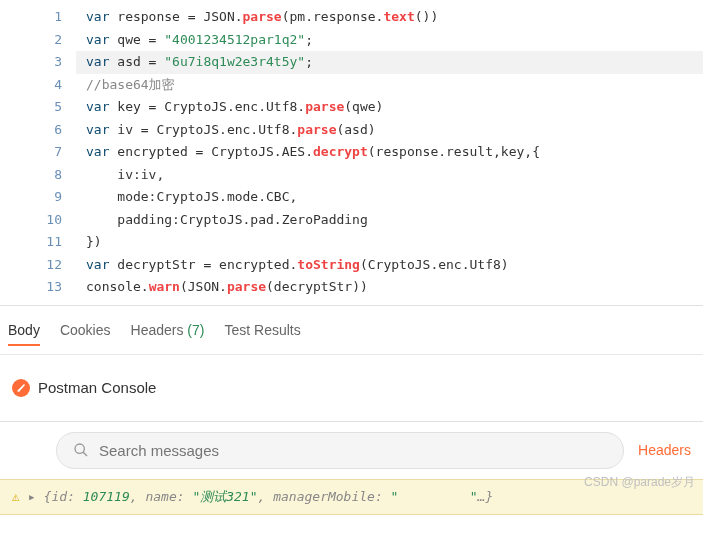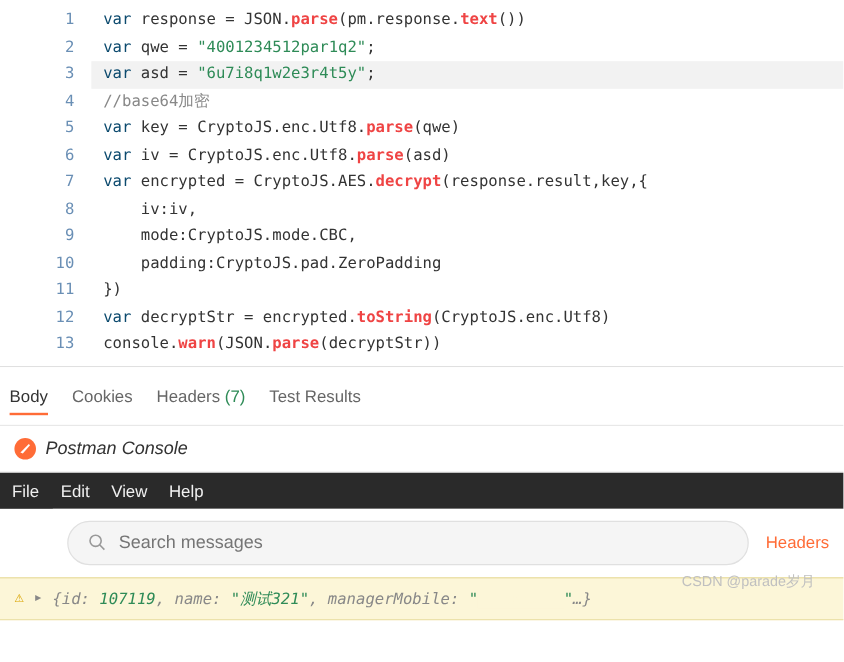--- a/index.html
+++ b/index.html
@@ -10,36 +10,36 @@
 .line { padding: 0 10px; }
 .line.hl { background: #f2f2f2; }
 .kw { color: #0c4a6e; font-weight: normal; }
 .str { color: #2e8b57; }
 .fn { color: #ef4444; font-weight: bold; }
 .cmt { color: #888; text-align: center; }
 .tabs { display: flex; gap: 20px; padding: 10px 8px; border-bottom: 1px solid #e8e8e8; background: #fff; align-items: center; }
 .tab { color: #666; cursor: pointer; padding: 6px 0; font-size: 14px; }
 .tab.active { color: #333; border-bottom: 2px solid #ff6c37; margin-bottom: -2px; font-weight: 500; }
 .count { color: #2e8b57; }
-.console-header { display: flex; align-items: center; gap: 8px; padding: 10px 12px; border-bottom: 1px solid #e0e0e0; background: #fff; font-size: 15px; font-style: italic; }
+.console-header { display: flex; align-items: center; gap: 8px; padding: 24px 12px; border-bottom: 1px solid #e0e0e0; background: #fff; font-size: 15px; }
 .console-icon { width: 18px; height: 18px; border-radius: 50%; background: #ff6c37; display: inline-flex; align-items: center; justify-content: center; }
 .menubar { display: flex; gap: 18px; background: #2a2a2a; color: #f0f0f0; padding: 7px 10px; font-size: 14px; }
 .menubar span { cursor: pointer; }
 .searchrow { display: flex; align-items: center; gap: 14px; padding: 10px 12px; background: #fff; margin-left: 44px; }
 .searchbox { flex: 1; display: flex; align-items: center; gap: 10px; background: #f5f5f5; border: 1px solid #e0e0e0; border-radius: 24px; padding: 9px 16px; max-width: 600px; }
 .searchbox input { border: none; background: transparent; outline: none; font-size: 15px; flex: 1; color: #666; }
 .custom { color: #ff6c37; font-size: 14px; font-weight: 500; }
 .logrow { background: #fcf6d8; border-top: 1px solid #e8dca0; border-bottom: 1px solid #e8dca0; padding: 8px 12px; font-family: Consolas, Monaco, monospace; font-size: 13px; display: flex; align-items: center; gap: 8px; font-style: italic; }
 .warn-icon { color: #d9a400; font-style: normal; }
 .expand { color: #888; font-style: normal; }
 .logtext { color: #888; }
 .num { color: #2e8b57; }
 .qstr { color: #2e8b57; }
 .redact { background: #fcf6d8; color: #fcf6d8; padding: 0 20px; }
-.watermark { position: absolute; right: 24px; bottom: 24px; color: #c0c0c0; font-size: 12px; }
+.watermark { position: absolute; right: 8px; bottom: 24px; color: #c0c0c0; font-size: 12px; }
 .container { position: relative; }
 .search-svg { width: 16px; height: 16px; stroke: #999; fill: none; stroke-width: 2; }
 </style>
 </head>
 <body>
 <div class="container">
 
 <div class="editor">
   <div class="gutter">
         <div>1</div>
@@ -68,26 +68,20 @@
 
 <div class="console-header">
   <span class="console-icon">
     <svg width="12" height="12" viewBox="0 0 12 12">
           <path d="M2 9 L9 2 L10 3 L4 10 Z" fill="#fff"></path>
         </svg>
   </span>
   <span>Postman Console</span>
 </div>
 
-<div class="menubar">
-  <span>File</span>
-  <span>Edit</span>
-  <span>View</span>
-  <span>Help</span>
-</div>
 
 <div class="searchrow">
   <div class="searchbox">
     <svg class="search-svg" viewBox="0 0 24 24">
           <circle cx="10" cy="10" r="7"></circle>
           <line x1="15" y1="15" x2="21" y2="21"></line>
         </svg>
     <input type="text" placeholder="Search messages" style="">
   </div>
   <span class="custom">Headers</span>

